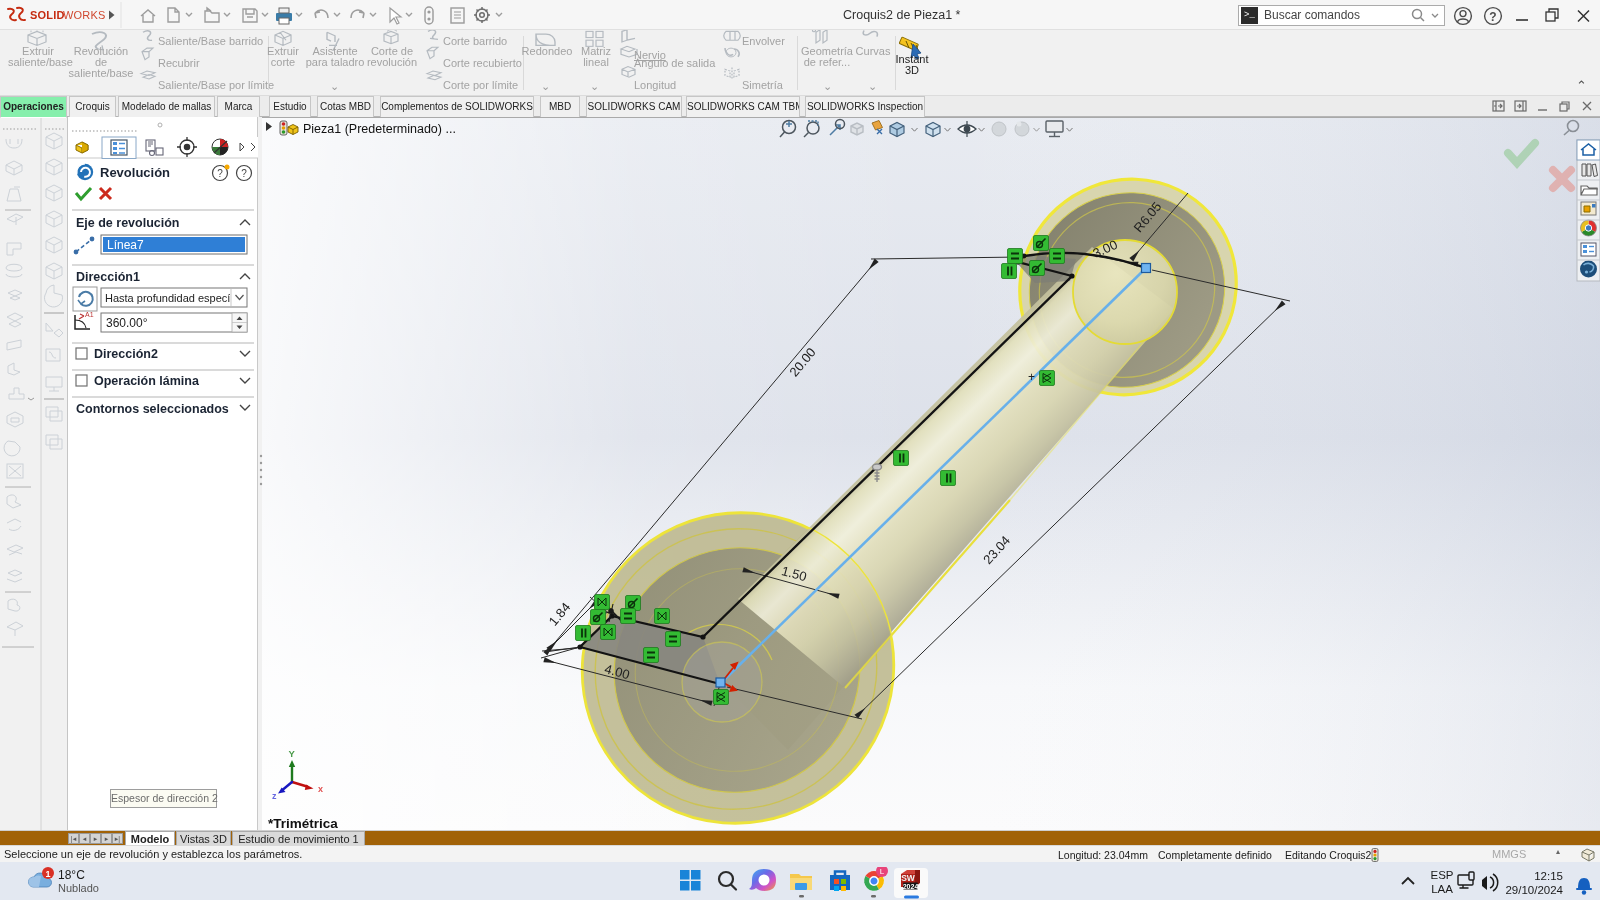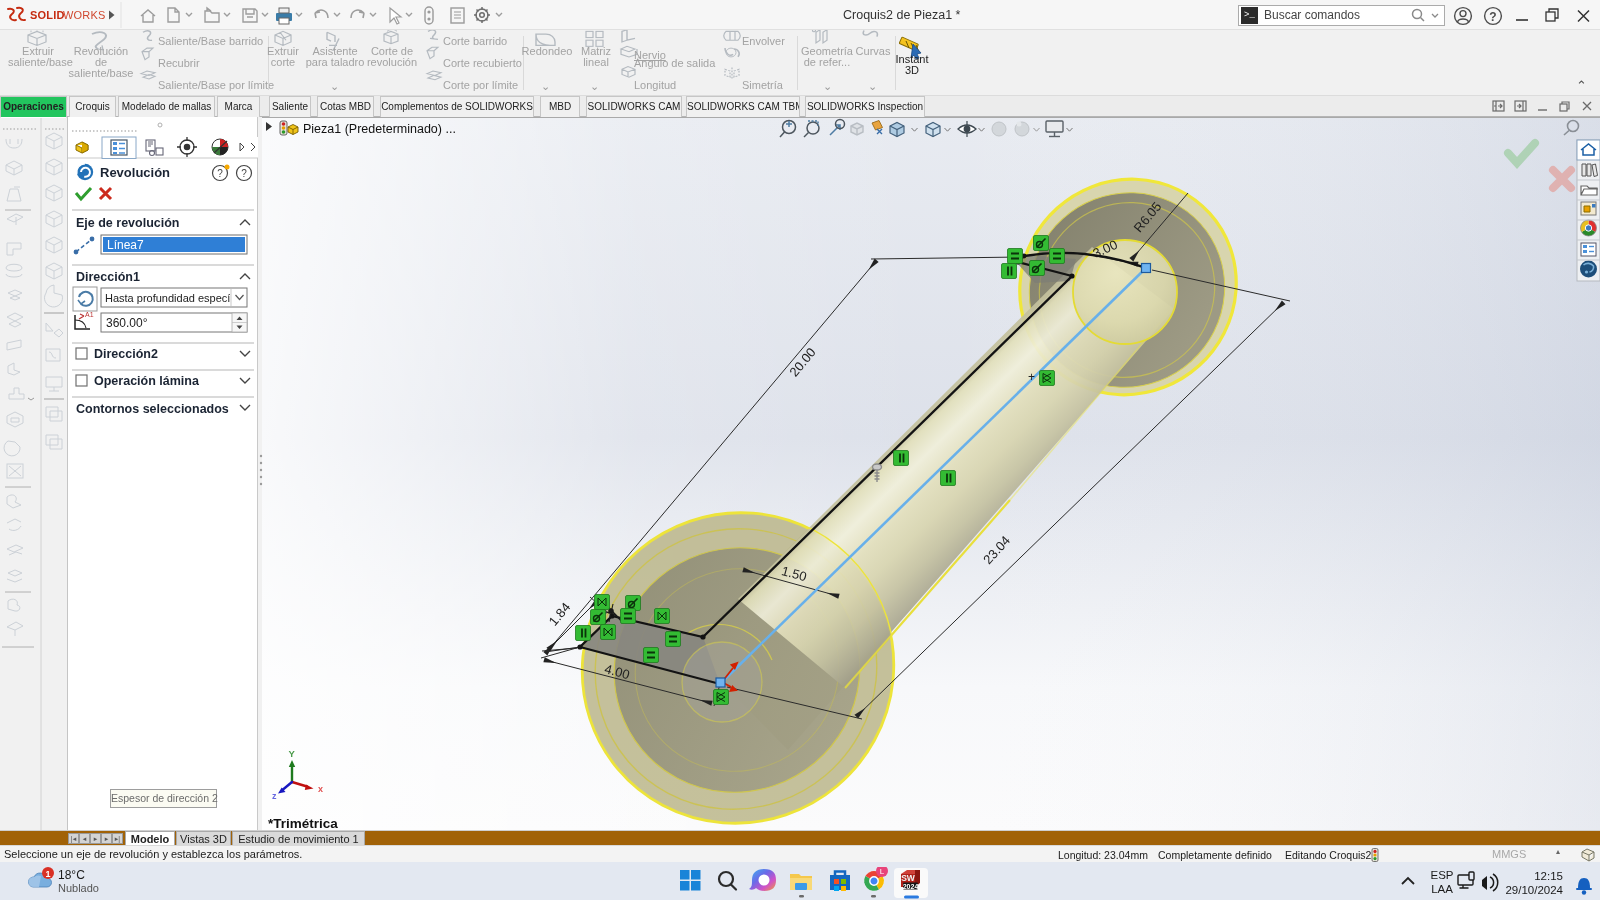--- a/index.html
+++ b/index.html
@@ -13,21 +13,21 @@
   
   #ribbon{position:absolute;left:0;top:30px;width:1600px;height:66px;background:#f1f1f1;border-bottom:1px solid #dcdcdc;}
   .rsep{position:absolute;top:6px;height:54px;width:1px;background:#d9d9d9;}
   .rbig{position:absolute;top:4px;padding-top:0;text-align:center;font-size:11px;line-height:11px;color:#a3a3a3;}
   .rsm{position:absolute;font-size:11px;color:#a3a3a3;white-space:nowrap;}
   .ena{color:#222;}
   
   #tabrow{position:absolute;left:0;top:96px;width:1600px;height:21px;background:#ececec;border-bottom:1px solid #b5b5b5;}
   .tab{position:absolute;top:0;height:21px;font-size:10px;color:#222;text-align:center;line-height:20px;
        background:#f0f0f0;border:1px solid #c6c6c6;border-bottom:none;white-space:nowrap;overflow:hidden;}
-  .tabact{background:#22c55e;font-weight:bold;border-bottom:1px solid #fff;height:22px;z-index:3;}
+  .tabact{background:#86efac;font-weight:bold;border-bottom:1px solid #fff;height:22px;z-index:3;}
   
   #leftstrips{position:absolute;left:0;top:117px;width:68px;height:713px;background:#f1f1f1;}
   #pm{position:absolute;left:68px;top:117px;width:190px;height:713px;background:#fff;border-right:1px solid #c9c9c9;}
   
   #vp{position:absolute;left:262px;top:117px;width:1338px;height:713px;}
   
   #tooltip{position:absolute;left:110px;top:789px;width:107px;height:19px;background:#fbfbf2;border:1px solid #9d9d9d;
      font-size:10.5px;white-space:nowrap;color:#6b6b6b;text-align:center;line-height:17px;z-index:5;}
   
   #motion{position:absolute;left:0;top:830px;width:1600px;height:15px;background:#a16207;border-top:1px solid #cfcfcf;}
@@ -217,21 +217,21 @@
     <div class="rsm" style="left:868px;top:50px;color:#9a9a9a;">⌄</div>
     <div class="rsep" style="left:895px;"></div>
     <div class="rbig ena" style="left:886px;top:24px;width:52px;">Instant<br>3D</div>
     <div class="rsm" style="left:1576px;top:48px;color:#555;font-size:13px;">⌃</div>
   </div>
   <div id="tabrow">
     <div class="tab tabact" style="left:0;width:67px;">Operaciones</div>
     <div class="tab" style="left:69px;width:47px;">Croquis</div>
     <div class="tab" style="left:118px;width:97px;">Modelado de mallas</div>
     <div class="tab" style="left:217px;width:43px;">Marca</div>
-    <div class="tab" style="left:269px;width:42px;">Saliente</div>
+    <div class="tab" style="left:269px;width:42px;">Estudio</div>
     <div class="tab" style="left:317px;width:57px;">Cotas MBD</div>
     <div class="tab" style="left:380px;width:154px;">Complementos de SOLIDWORKS</div>
     <div class="tab" style="left:540px;width:40px;">MBD</div>
     <div class="tab" style="left:586px;width:96px;">SOLIDWORKS CAM</div>
     <div class="tab" style="left:686px;width:114px;">SOLIDWORKS CAM TBM</div>
     <div class="tab" style="left:805px;width:120px;">SOLIDWORKS Inspection</div>
     <svg class="abs" style="left:1492px;top:3px" width="108" height="15" viewBox="0 0 108 15" fill="none" stroke="#6a6a6a" stroke-width="1.2">
       <rect x="1" y="2" width="11" height="10"></rect>
         <path d="M4 2 v10 M4 7 l-2 0"></path>
         <path d="M6 7 l4 0 M8 5 l2 2 -2 2"></path>

